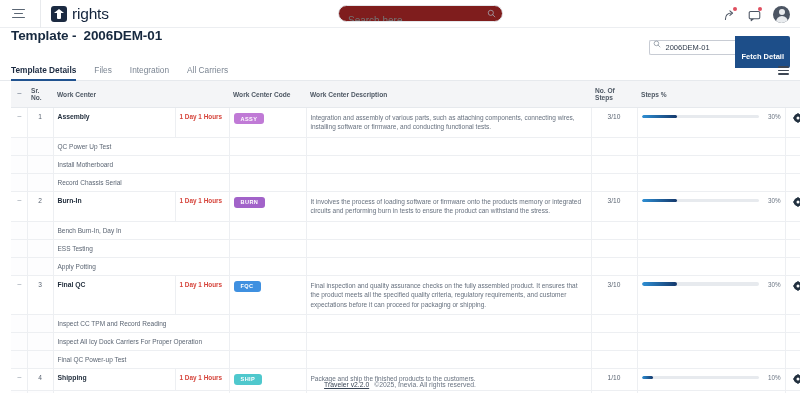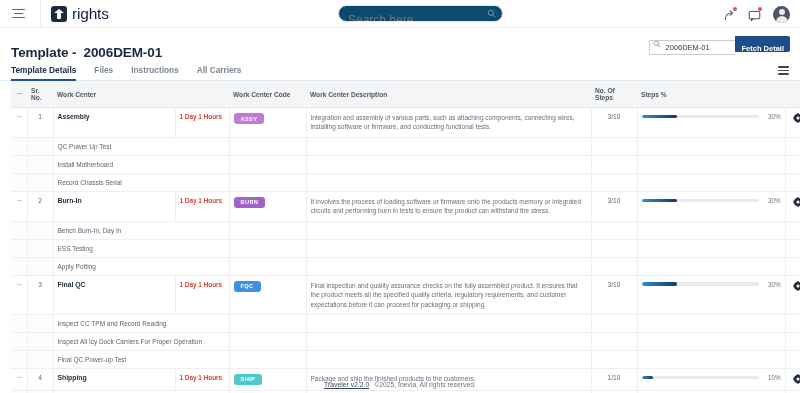--- a/index.html
+++ b/index.html
@@ -59,22 +59,22 @@
     letter-spacing: -0.2px;
   }
 
   .search-wrap {
     position: absolute; left: 338px; top: 5px;
     width: 165px; height: 17px;
   }
   .search-box {
     width: 100%; height: 17px;
     border: 1px solid #e4e7eb; border-radius: 9px;
-    background: #0c4a6e;
-    font-size: 12px; color: #9aa3ad;
+    background: #7f1d1d;
+    font-size: 10px; color: #9aa3ad;
     padding: 13px 18px 0 9px;
     font-family: "Liberation Sans", sans-serif;
     outline: none;
   }
   .search-ico {
     position: absolute; right: 7px; top: 4px;
     width: 9px; height: 9px; pointer-events: none;
   }
 
   .topbar-right {
@@ -98,21 +98,21 @@
     width: 6px; height: 6px; border-radius: 50%; background: #e9ecef;
   }
   .avatar:after {
     content: ""; position: absolute; left: 50%; top: 10px;
     transform: translateX(-50%);
     width: 12px; height: 9px; border-radius: 6px 6px 0 0; background: #e9ecef;
   }
 
   
   .titlerow {
-    height: 32px; display: flex; align-items: flex-end;
+    height: 32px; display: flex; align-items: flex-start;
     padding: 0 10px 0 11px; background: #ffffff; position: relative;
   }
   .ptitle {
     font-size: 13.5px; font-weight: bold; color: #17293f;
     letter-spacing: -0.1px;
   }
   .ptitle .code { margin-left: 7px; }
 
   .fetch-group {
     position: absolute; right: 10px; top: 8px;
@@ -127,33 +127,33 @@
     border-radius: 2px 0 0 2px;
     background: #fff; font-size: 7.5px; color: #2f3a4a;
     padding: 0 3px 0 15px; outline: none;
     font-family: "Liberation Sans", sans-serif;
   }
   .fetch-ico { position: absolute; left: 4px; top: 3.5px; width: 8px; height: 8px; }
   .fetch-btn {
     background: #1d4e89; color: #ffffff;
     font-size: 7.5px; font-weight: bold;
     border: none; border-radius: 0 2px 2px 0;
-    padding: 8px 6px; cursor: pointer; height: 15px;
+    padding: 16px 6px; cursor: pointer; height: 15px;
     font-family: "Liberation Sans", sans-serif;
     white-space: nowrap;
   }
 
   
   .tabsrow {
     height: 21px; display: flex; align-items: flex-end;
     padding: 0 10px 0 11px; position: relative;
     border-bottom: 1px solid #e6e9ed;
   }
   .tab {
-    font-size: 8.3px; color: #7c8693; font-weight: bold;
+    font-size: 8.3px; color: #7c8693; font-weight: normal;
     padding: 0 0 4px 0; margin-right: 18px; cursor: pointer;
     border-bottom: 2px solid transparent; position: relative; top: 1px;
   }
   .tab.active { color: #1b2a41; font-weight: bold; border-bottom-color: #20528f; margin-top: 32px; }
   .tabs-menu {
     position: absolute; right: 11px; bottom: 5px;
     width: 11px; height: 9px; display: flex;
     flex-direction: column; justify-content: space-between; cursor: pointer;
   }
   .tabs-menu span { display: block; height: 1.6px; background: #3d4653; border-radius: 1px; }
@@ -288,21 +288,21 @@
       </svg>
       <input class="fetch-input" type="text" value="2006DEM-01" style="">
     </div>
     <button class="fetch-btn">Fetch Detail</button>
   </div>
 </div>
 
 <div class="tabsrow">
   <div class="tab active">Template Details</div>
   <div class="tab">Files</div>
-  <div class="tab">Instructions</div>
+  <div class="tab">Integration</div>
   <div class="tab">All Carriers</div>
   <div class="tabs-menu">
     <span></span>
       <span></span>
       <span></span>
   </div>
 </div>
 
 <div class="tablewrap">
   <table>

